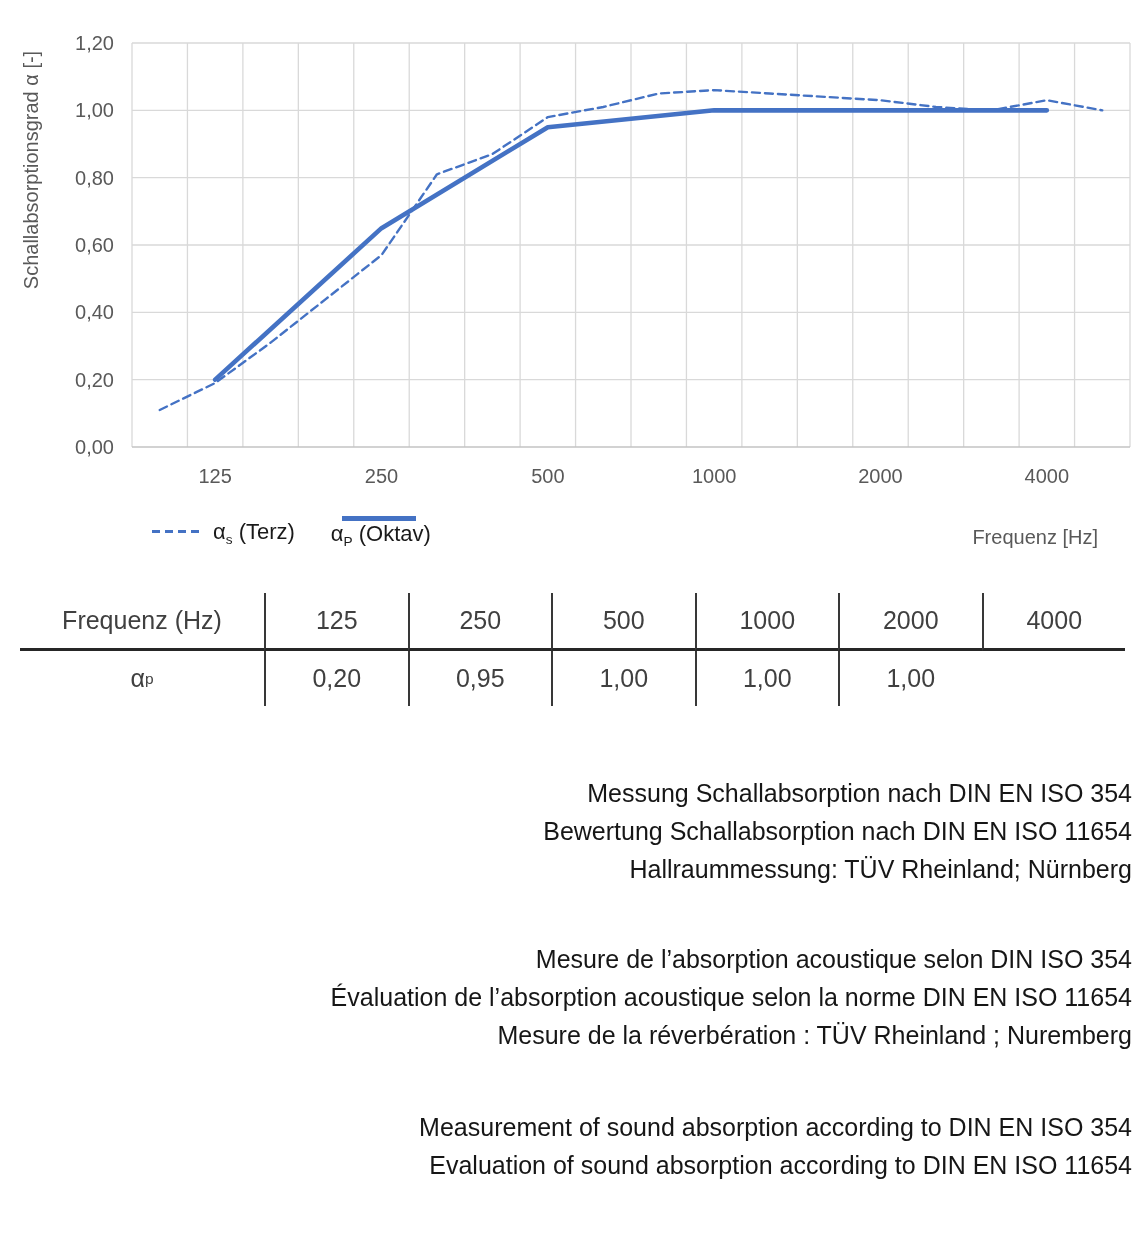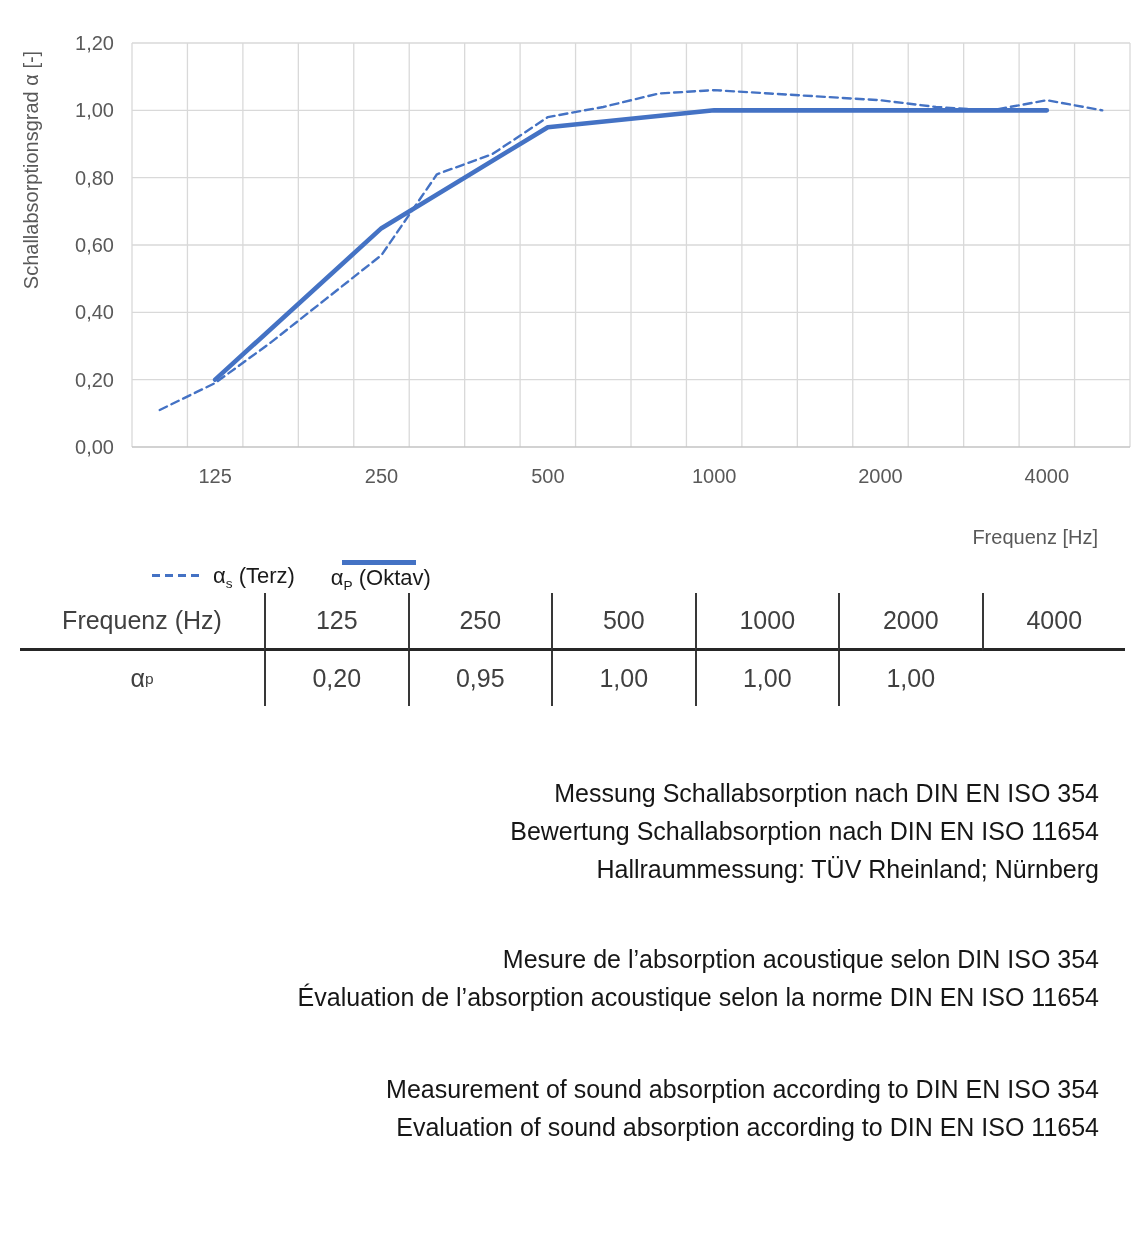--- a/index.html
+++ b/index.html
@@ -8,21 +8,21 @@
     font-family:"Liberation Sans","DejaVu Sans",sans-serif;color:#1d1d1d;
   }
   
   .chart-section{position:relative;width:1135px;height:560px;}
   #chart-svg{position:absolute;left:0;top:0;}
   #chart-svg text{font-family:"Liberation Sans","DejaVu Sans",sans-serif;}
   .freq-label{
     position:absolute;top:526px;right:37px;
     font-size:20px;color:#595959;white-space:nowrap;
   }
-  .legend{position:absolute;left:152px;top:516px;display:flex;align-items:center;margin-top:44px;}
+  .legend{position:absolute;left:152px;top:516px;display:flex;align-items:center;}
   .legend-item{display:flex;align-items:center;font-size:22px;color:#1a1a1a;white-space:pre;}
   .legend-item + .legend-item{margin-left:36px;flex-direction:column;}
   .sample{display:inline-block;}
   .sample.dashed{
     width:52px;height:3px;margin-right:9px;
     background:repeating-linear-gradient(90deg,#4472C4 0 8px,transparent 8px 13px);
   }
   .sample.solid{width:74px;height:5px;margin-right:4px;background:#4472C4;}
   sub{font-size:0.62em;line-height:0;}
   
@@ -33,21 +33,21 @@
     font-size:25px;color:#404040;
   }
   .abs-table .cell{
     height:55px;display:flex;align-items:center;justify-content:center;
     white-space:nowrap;
   }
   .abs-table .cell.sep{border-left:2px solid #383838;}
   .abs-table .cell.head{border-bottom:3px solid #262626;}
   
   .notes{
-    text-align:right;padding-right:36px;
+    text-align:right;padding-right:3px;
     font-size:25px;line-height:38px;color:#161616;
   }
   .notes-german{margin-top:68px;}
   .notes-french{margin-top:52px;}
   .notes-english{margin-top:54px;}
 </style>
 </head>
 <body>
 
 <div class="page">
@@ -134,20 +134,21 @@
 
   <div class="notes notes-german">
     <div class="note-line">Messung Schallabsorption nach DIN EN ISO 354</div>
     <div class="note-line">Bewertung Schallabsorption nach DIN EN ISO 11654</div>
     <div class="note-line">Hallraummessung: TÜV Rheinland; Nürnberg</div>
   </div>
 
   <div class="notes notes-french">
     <div class="note-line">Mesure de l’absorption acoustique selon DIN ISO 354</div>
     <div class="note-line">Évaluation de l’absorption acoustique selon la norme DIN EN ISO 11654</div>
+    <div class="note-line">Mesure de la réverbération : TÜV Rheinland ; Nuremberg</div>
   </div>
 
   <div class="notes notes-english">
     <div class="note-line">Measurement of sound absorption according to DIN EN ISO 354</div>
     <div class="note-line">Evaluation of sound absorption according to DIN EN ISO 11654</div>
   </div>
 
 </div>
 
 </body></html>

